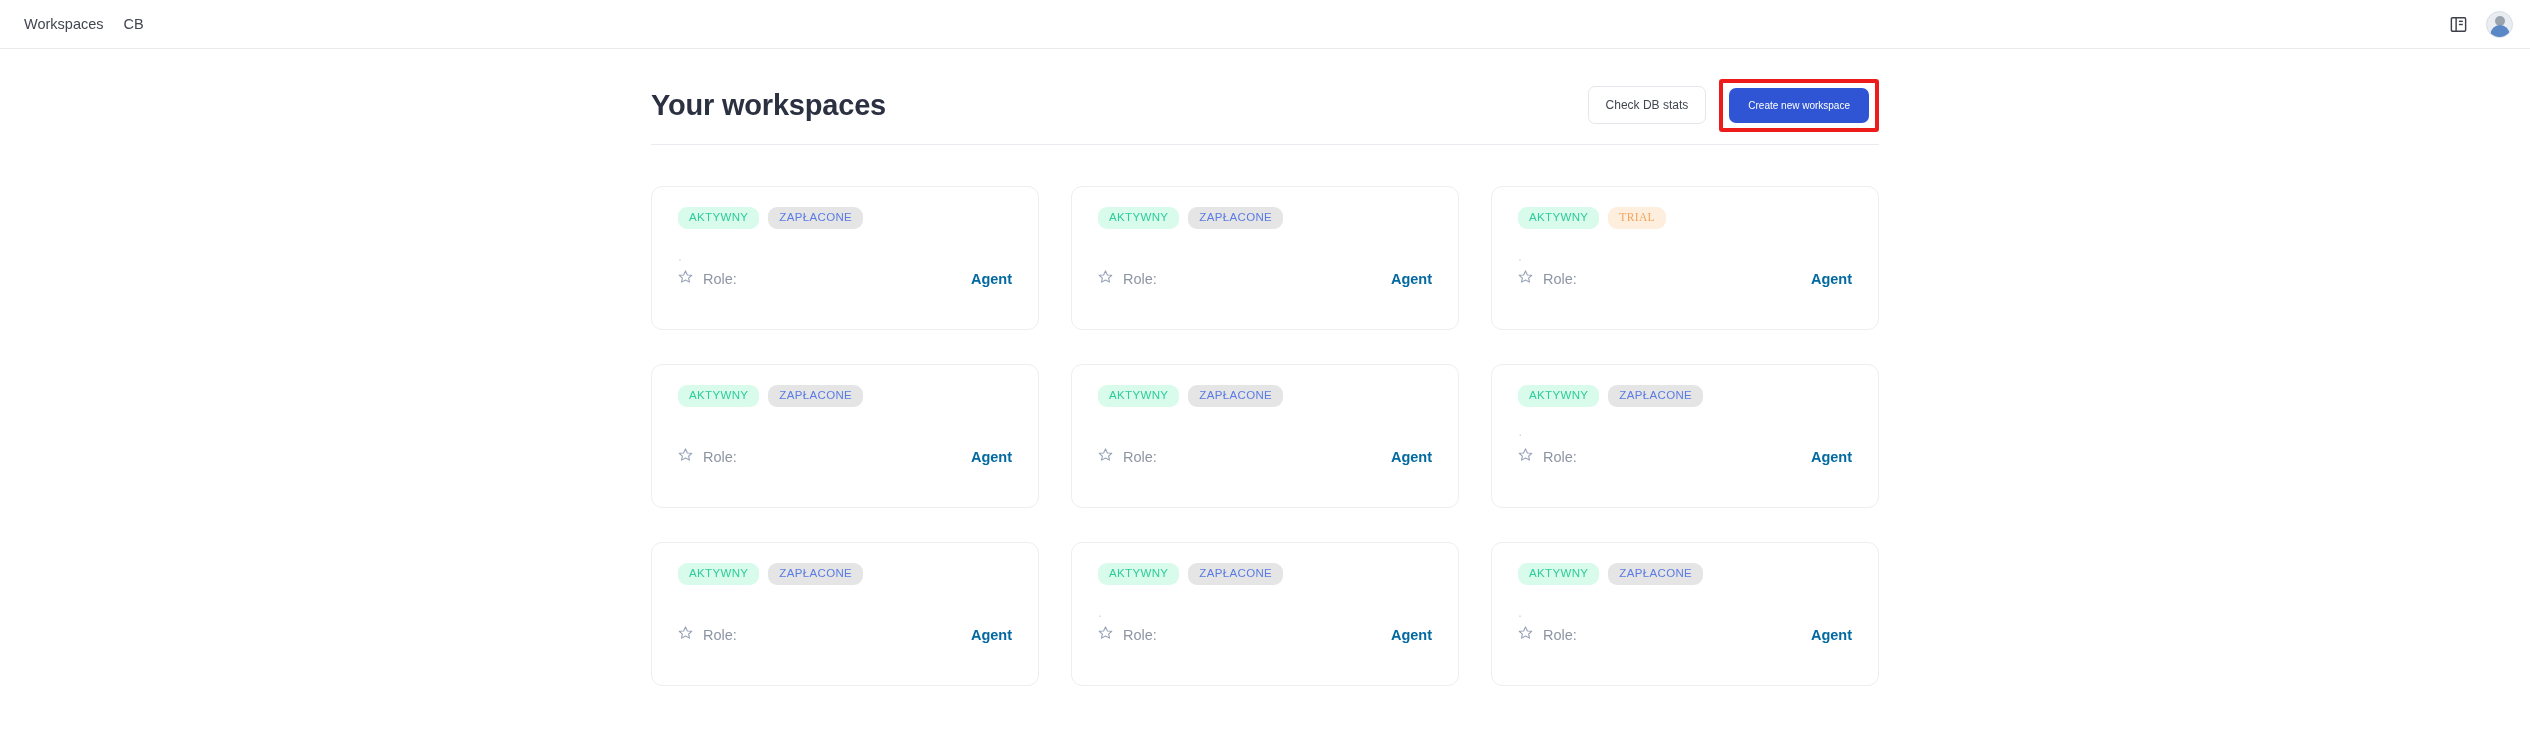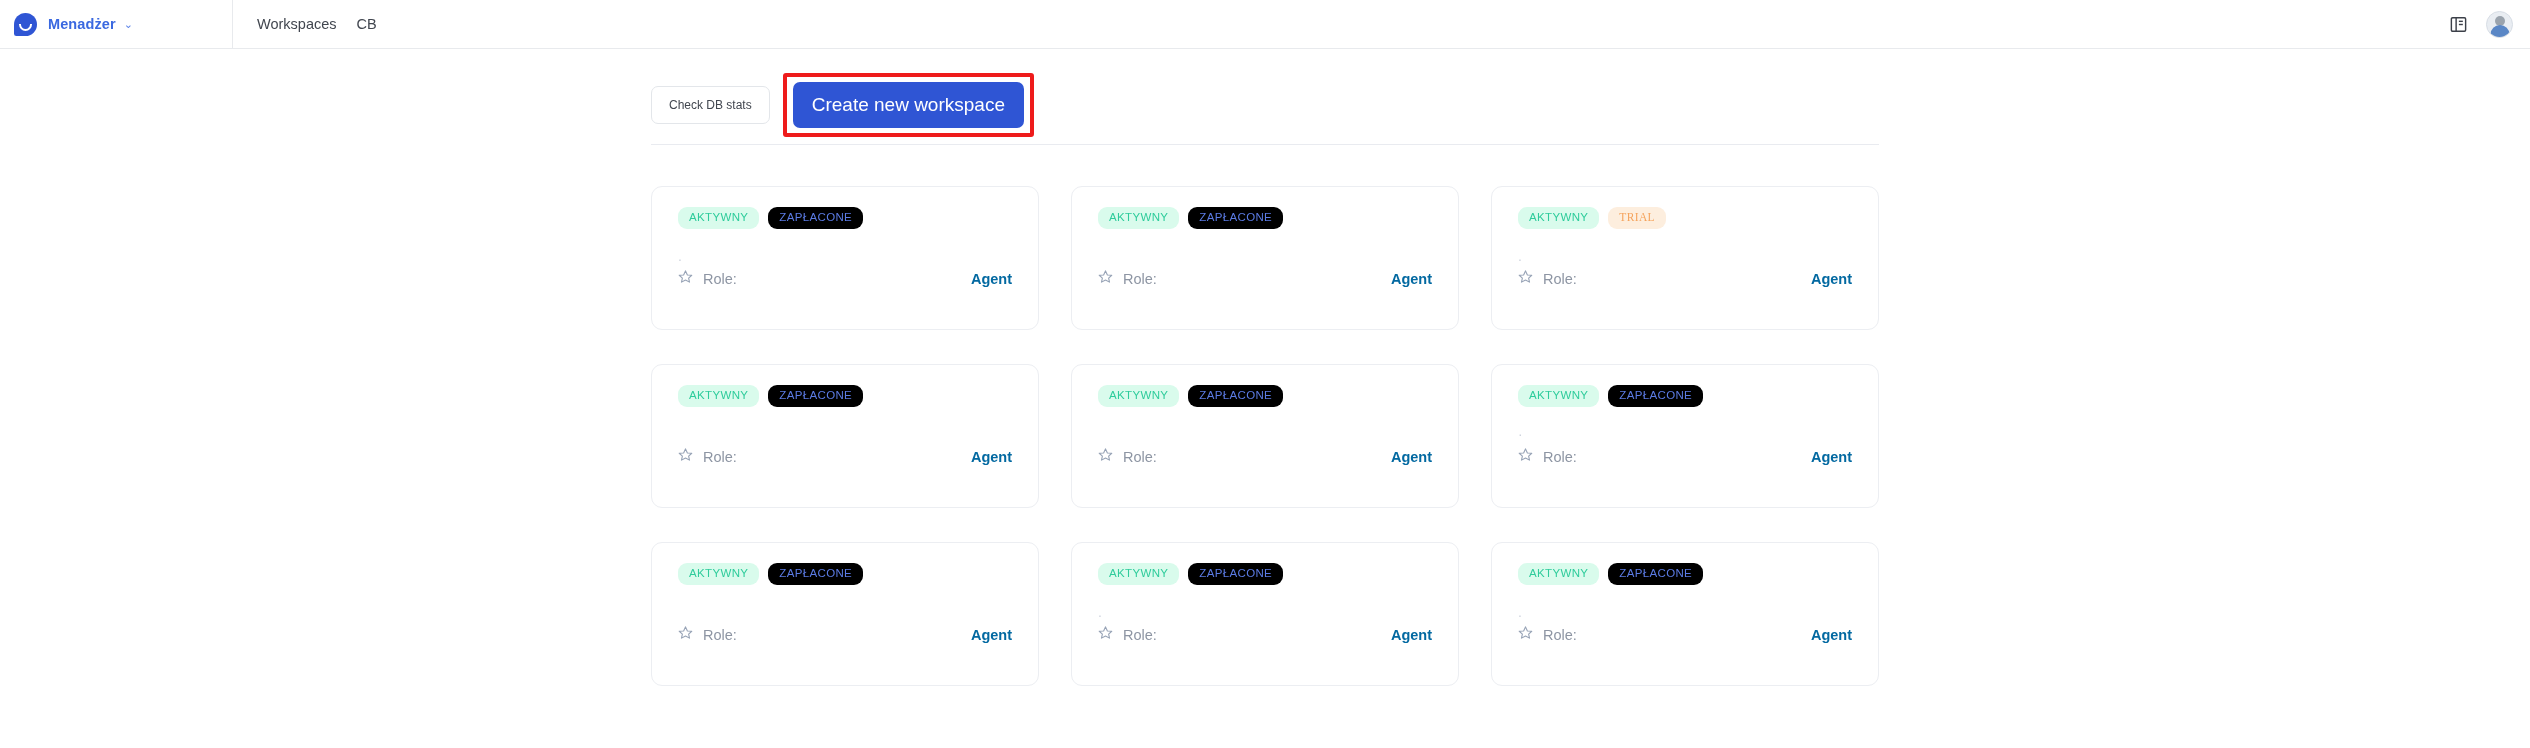--- a/index.html
+++ b/index.html
@@ -155,21 +155,21 @@
     border: 4px solid #ee1b1b;
     padding: 5px 6px;
     border-radius: 3px;
     display: inline-flex;
   }
   .btn-primary {
     background: #2f55d4;
     border: none;
     border-radius: 7px;
     color: #ffffff;
-    font-size: 19px;
+    font-size: 10px;
     font-family: inherit;
     font-weight: normal;
     padding: 12px 19px;
     cursor: pointer;
     white-space: nowrap;
   }
   .divider {
     height: 1px;
     background: #e9ebf0;
     margin-top: 11px;
@@ -199,21 +199,21 @@
   }
   .badge {
     font-size: 11.5px;
     letter-spacing: .35px;
     border-radius: 9px;
     padding: 5px 11px;
     line-height: 1;
     white-space: nowrap;
   }
   .badge.active  { background: #d9fbec; color: #2ecc9b; }
-  .badge.paid    { background: #000000; color: #5b7be4; }
+  .badge.paid    { background: #e5e5e5; color: #5b7be4; }
   .badge.trial   { background: #fdeede; color: #f5a35c; font-family: Liberation Serif, serif; }
 
   .card-title {
     margin-top: 19px;
     font-size: 14px;
     color: #cfd4de;
     height: 18px;
     overflow: hidden;
     white-space: nowrap;
   }
@@ -235,28 +235,20 @@
     font-size: 14.5px;
     font-weight: bold;
     color: #0369a1;
   }
 </style>
 </head>
 <body>
 
 <div class="topbar">
 
-  <div class="brand">
-    <span class="brand-logo">
-      <span class="blob"></span>
-      <span class="smile"></span>
-    </span>
-    <span class="brand-name">Menadżer</span>
-    <span class="brand-caret">⌄</span>
-  </div>
 
   <nav class="nav-links">
     <a class="nav-link" href="#">Workspaces</a>
     <a class="nav-link" href="#">CB</a>
   </nav>
 
   <div class="topbar-right">
     <span>
       <svg class="book-icon" viewBox="0 0 24 24" fill="none" stroke="#3c4049" stroke-width="1.8">
         <rect x="3" y="3.5" width="18" height="17" rx="1.5"></rect>
@@ -268,20 +260,21 @@
     <span class="avatar">
       <span class="head"></span>
       <span class="body"></span>
     </span>
   </div>
 </div>
 
 <main class="content">
 
   <div class="page-head">
+    <h1 class="page-title">Your workspaces</h1>
 
     <div class="head-actions">
       <button class="btn-secondary">Check DB stats</button>
       <span class="highlight-wrap">
         <button class="btn-primary">Create new workspace</button>
       </span>
     </div>
   </div>
 
   <div class="divider"></div>

